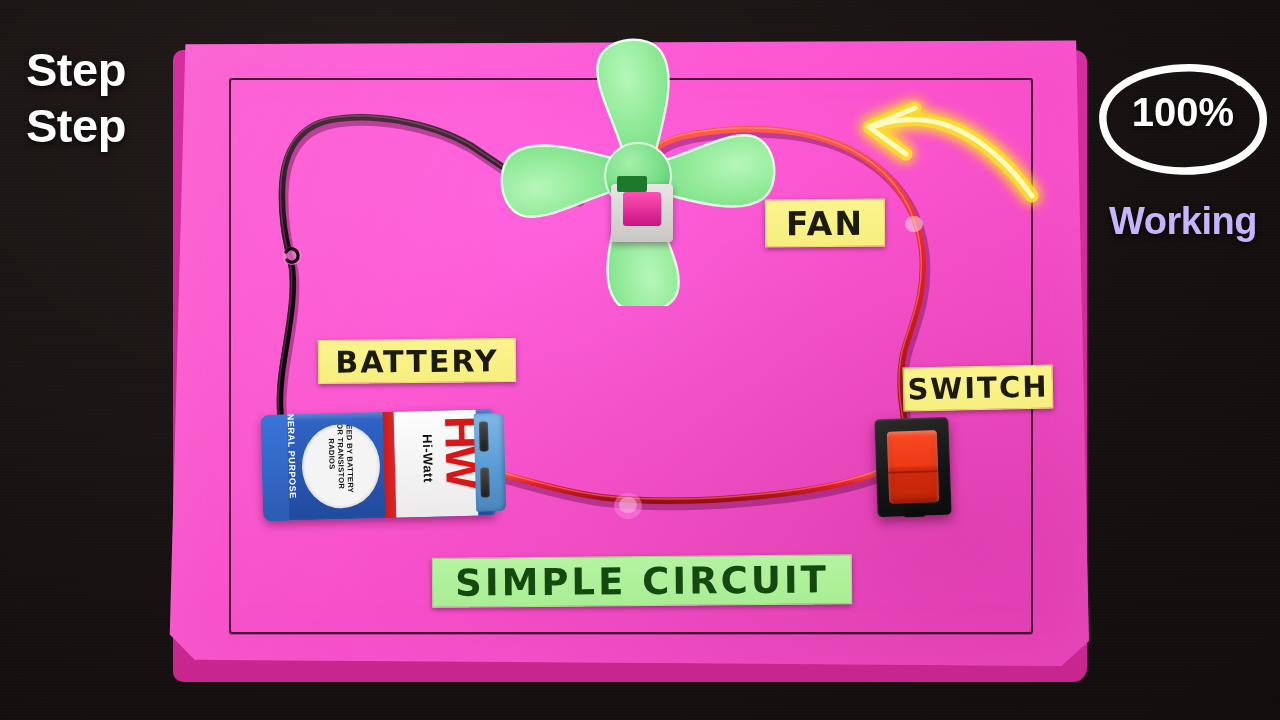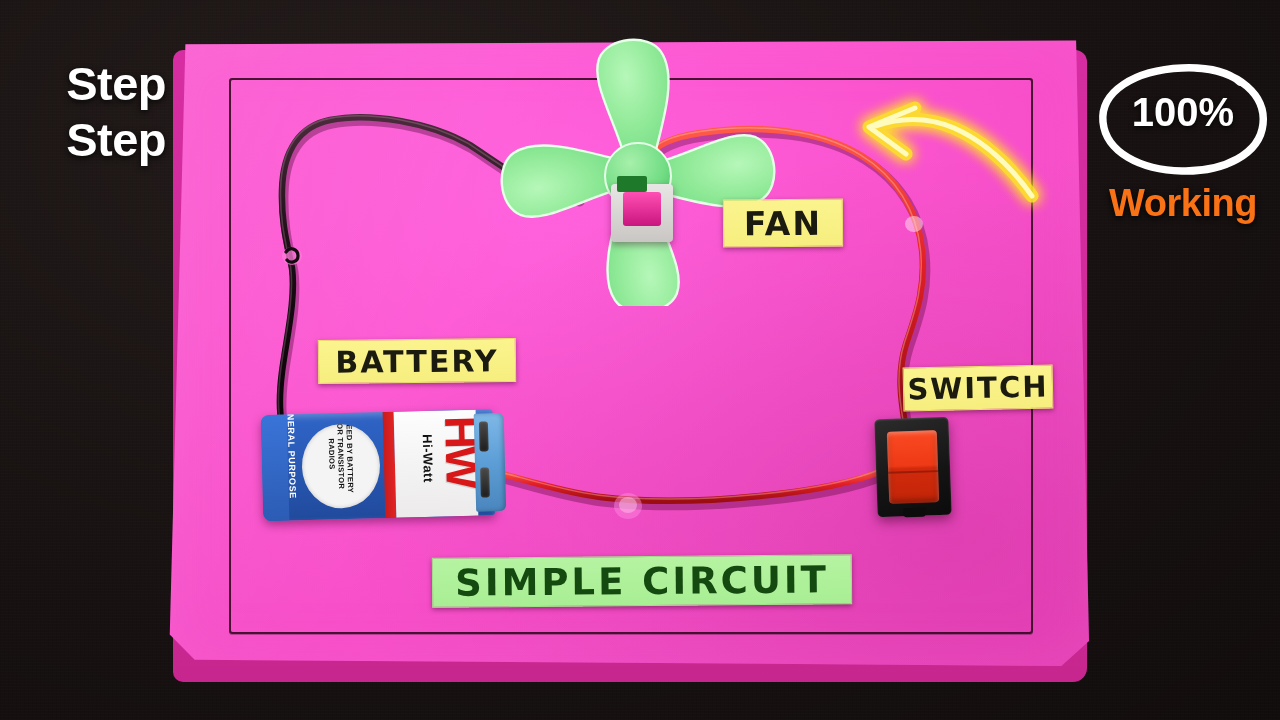--- a/index.html
+++ b/index.html
@@ -74,21 +74,21 @@
     font-weight:700;
     color:#1b1b10;
     letter-spacing:2px;
     box-shadow:0 2px 5px rgba(60,0,40,.45);
     transform-origin:center;
   }
   .sticker.yellow{background:linear-gradient(180deg,#fbf48e 0%, #f6ee7e 100%);border:1px solid #e8df6a;}
   .sticker.green{background:linear-gradient(180deg,#b6f3a2 0%, #a8ee93 100%);border:1px solid #9ee386;color:#14490f;}
 
   #label-battery{left:318px;top:339px;width:196px;height:42px;font-size:30px;transform:rotate(-.6deg);}
-  #label-fan{left:723px;top:199px;width:118px;height:46px;font-size:33px;transform:rotate(-.4deg);}
+  #label-fan{left:765px;top:199px;width:118px;height:46px;font-size:33px;transform:rotate(-.4deg);}
   #label-switch{left:903px;top:366px;width:148px;height:42px;font-size:29px;transform:rotate(-1.2deg);}
   #label-circuit{left:432px;top:556px;width:418px;height:48px;font-size:37px;letter-spacing:3px;transform:rotate(-.5deg);}
 
   
   .battery{
     position:absolute;left:262px;top:412px;width:250px;height:108px;
     transform:rotate(-1.5deg);
   }
   .bat-body{
     position:absolute;left:0;top:0;width:232px;height:106px;
@@ -196,40 +196,40 @@
   .motor-green{
     position:absolute;left:6px;top:-8px;width:30px;height:16px;
     background:#1e7a2a;border-radius:2px;
   }
 
   
   .arrow-layer{position:absolute;left:0;top:0;width:1280px;height:720px;pointer-events:none;}
 
   
   .corner-left{
-    position:absolute;left:26px;top:56px;width:140px;
+    position:absolute;left:26px;top:42px;width:140px;
     font-size:47px;font-weight:700;color:#fff;line-height:56px;
-    text-align:right;letter-spacing:-.5px;
+    text-align:left;letter-spacing:-.5px;
     text-shadow:0 2px 6px rgba(0,0,0,.8);
   }
   .corner-left div{display:block;}
   .cl-by{padding-left:30px;}
   .corner-right{
     position:absolute;right:4px;top:56px;width:186px;text-align:center;
   }
   .pct-wrap{position:relative;width:186px;height:124px;}
   .pct-text{
     position:absolute;left:0;top:34px;width:186px;text-align:center;
     font-size:40px;font-weight:700;color:#fff;letter-spacing:0px;
     text-shadow:0 2px 5px rgba(0,0,0,.75);
   }
   .working-text{
-    font-size:38px;font-weight:700;color:#f97316;letter-spacing:-.5px;
+    font-size:38px;font-weight:700;color:#c4b5fd;letter-spacing:-.5px;
     text-shadow:0 2px 6px rgba(0,0,0,.8);
-    margin-top:2px;
+    margin-top:20px;
   }
 </style>
 </head>
 <body>
 
 <div id="stage">
 
   <div class="backdrop"></div>
 
   <div class="board">

